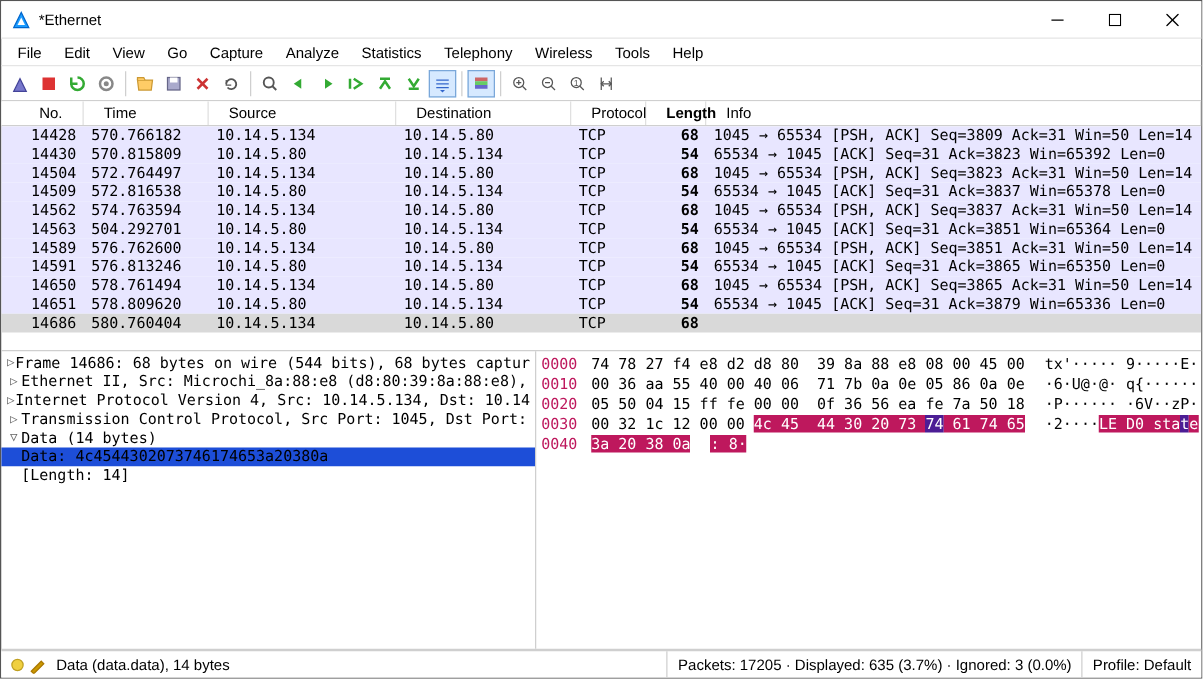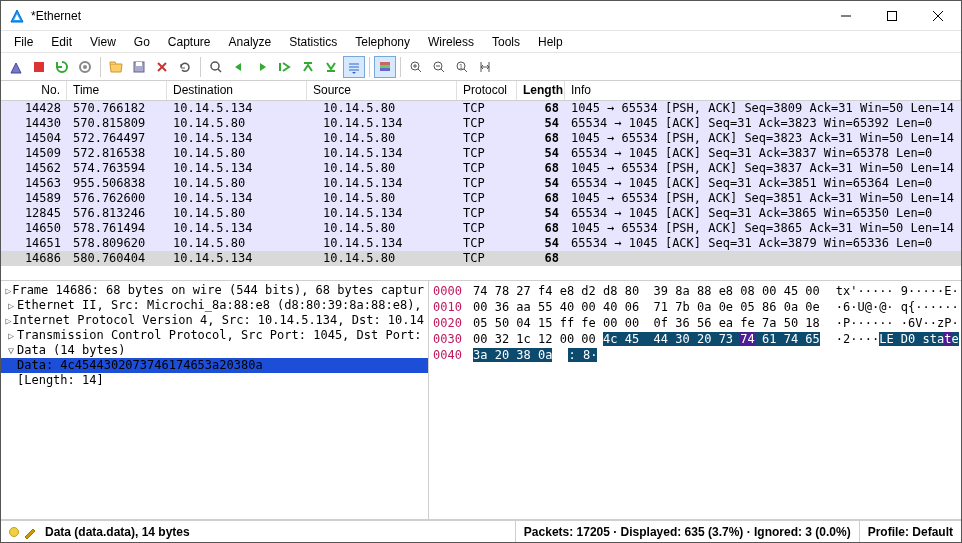--- a/index.html
+++ b/index.html
@@ -17,21 +17,21 @@
   .tbtn.active { border: 1px solid #7aa7d9; background: #d6e9ff; }
   .sep { width: 1px; height: 20px; background: #cfcfcf; margin: 0 3px; }
   .filterbar { height: 26px; display: flex; align-items: center; padding: 2px 4px; gap: 4px; border-bottom: 1px solid #cfcfcf; }
   .filter-input-wrap { flex: 1; display: flex; align-items: center; background: #b8f0b8; border: 1px solid #808080; padding: 0 4px; height: 20px; }
   .filter-input-wrap .book { width: 14px; height: 14px; margin-right: 4px; display: flex; align-items: center; justify-content: center; }
   .filter-input-wrap input { flex: 1; border: none; background: transparent; outline: none; font-family: "Segoe UI"; font-size: 12px; }
   .filter-actions { display: flex; gap: 2px; }
   .fbtn { width: 20px; height: 20px; display: flex; align-items: center; justify-content: center; border: 1px solid #999; background: #f0f0f0; }
   .packets { flex: 0 0 auto; height: 200px; display: flex; flex-direction: column; border-bottom: 1px solid #cfcfcf; position: relative; overflow: hidden; }
   .phead { display: flex; background: #fff; border-bottom: 1px solid #cfcfcf; font-size: 12px; height: 20px; }
-  .phead .col { padding: 2px 6px; border-right: 1px solid #e0e0e0; }
+  .phead .col { padding: 2px 16px; border-right: 1px solid #e0e0e0; }
   .pbody { flex: 1; overflow-y: scroll; overflow-x: scroll; font-family: Consolas, monospace; font-size: 12px; }
   .prow { display: flex; height: 15px; line-height: 15px; white-space: nowrap; }
   .prow .cell { padding: 0 6px; }
   .prow.tcp { background: #e8e6ff; }
   .prow.sel { background: #d9d9d9; align-items: center; }
   .c-no { width: 66px; text-align: right; }
   .c-time { width: 100px; }
   .c-src { width: 150px; }
   .c-dst { width: 140px; }
   .c-proto { width: 60px; }
@@ -39,24 +39,24 @@
   .c-info { flex: 1; }
   .panes { flex: 1; display: flex; border-bottom: 1px solid #cfcfcf; min-height: 0; }
   .tree-pane { width: 428px; border-right: 1px solid #cfcfcf; overflow: auto; font-family: Consolas, monospace; font-size: 12px; padding: 2px 0; position: relative; }
   .tree-line { white-space: nowrap; padding: 0 4px; line-height: 15px; display: flex; align-items: center; }
   .tree-line .tw { width: 12px; display: inline-block; color: #666; font-size: 10px; text-align: center; }
   .tree-line.sel { background: #1d4ed8; }
   .hex-pane { flex: 1; overflow: auto; font-family: Consolas, monospace; font-size: 12px; padding: 2px 4px; line-height: 16px; white-space: pre; }
   .hex-off { color: #be185d; display: inline-block; width: 40px; }
   .hex-bytes { display: inline-block; }
   .hex-ascii { display: inline-block; margin-left: 16px; }
-  mark.sel { background: #0c4a6e; color: #fff; }
+  mark.sel { background: #be185d; color: #fff; }
   mark.byte { background: #4c1d95; color: #fff; }
   .statusbar { height: 22px; display: flex; align-items: center; border-top: 1px solid #cfcfcf; background: #fff; font-size: 12px; }
-  .statusbar > div { padding: 0 8px; border-left: 1px solid #cfcfcf; height: 100%; display: flex; align-items: center; font-weight: bold; }
+  .statusbar > div { padding: 0 8px; border-left: 1px solid #cfcfcf; height: 100%; display: flex; align-items: center; }
   .statusbar > div:first-child { border-left: none; flex: 1; }
   .sb-dot { width: 10px; height: 10px; border-radius: 50%; background: #f0d040; border: 1px solid #c0a020; margin-right: 4px; }
   svg { display: block; }
 </style>
 </head>
 <body>
 
 <div class="window">
 
   <div class="titlebar">
@@ -232,22 +232,22 @@
           <path d="M10 6 L12 8 L10 10" fill="none" stroke="#555"></path>
         </svg>
       </div>
   </div>
 
 
   <div class="packets">
     <div class="phead">
       <div class="col c-no">No.</div>
       <div class="col c-time">Time</div>
+      <div class="col c-src">Source</div>
       <div class="col c-dst">Destination</div>
-      <div class="col c-src">Source</div>
       <div class="col c-proto">Protocol</div>
       <div class="col c-len">Length</div>
       <div class="col c-info">Info</div>
     </div>
     <div class="pbody" id="pbody">
         <div class="prow tcp">
           <div class="cell c-no">14428</div>
           <div class="cell c-time">570.766182</div>
           <div class="cell c-src">10.14.5.134</div>
           <div class="cell c-dst">10.14.5.80</div>
@@ -286,38 +286,38 @@
           <div class="cell c-no">14562</div>
           <div class="cell c-time">574.763594</div>
           <div class="cell c-src">10.14.5.134</div>
           <div class="cell c-dst">10.14.5.80</div>
           <div class="cell c-proto">TCP</div>
           <div class="cell c-len">68</div>
           <div class="cell c-info">1045 → 65534 [PSH, ACK] Seq=3837 Ack=31 Win=50 Len=14</div>
         </div>
         <div class="prow tcp">
           <div class="cell c-no">14563</div>
-          <div class="cell c-time">955.506838</div>
+          <div class="cell c-time">504.292701</div>
           <div class="cell c-src">10.14.5.80</div>
           <div class="cell c-dst">10.14.5.134</div>
           <div class="cell c-proto">TCP</div>
           <div class="cell c-len">54</div>
           <div class="cell c-info">65534 → 1045 [ACK] Seq=31 Ack=3851 Win=65364 Len=0</div>
         </div>
         <div class="prow tcp">
           <div class="cell c-no">14589</div>
           <div class="cell c-time">576.762600</div>
           <div class="cell c-src">10.14.5.134</div>
           <div class="cell c-dst">10.14.5.80</div>
           <div class="cell c-proto">TCP</div>
           <div class="cell c-len">68</div>
           <div class="cell c-info">1045 → 65534 [PSH, ACK] Seq=3851 Ack=31 Win=50 Len=14</div>
         </div>
         <div class="prow tcp">
-          <div class="cell c-no">12845</div>
+          <div class="cell c-no">14591</div>
           <div class="cell c-time">576.813246</div>
           <div class="cell c-src">10.14.5.80</div>
           <div class="cell c-dst">10.14.5.134</div>
           <div class="cell c-proto">TCP</div>
           <div class="cell c-len">54</div>
           <div class="cell c-info">65534 → 1045 [ACK] Seq=31 Ack=3865 Win=65350 Len=0</div>
         </div>
         <div class="prow tcp">
           <div class="cell c-no">14650</div>
           <div class="cell c-time">578.761494</div>

